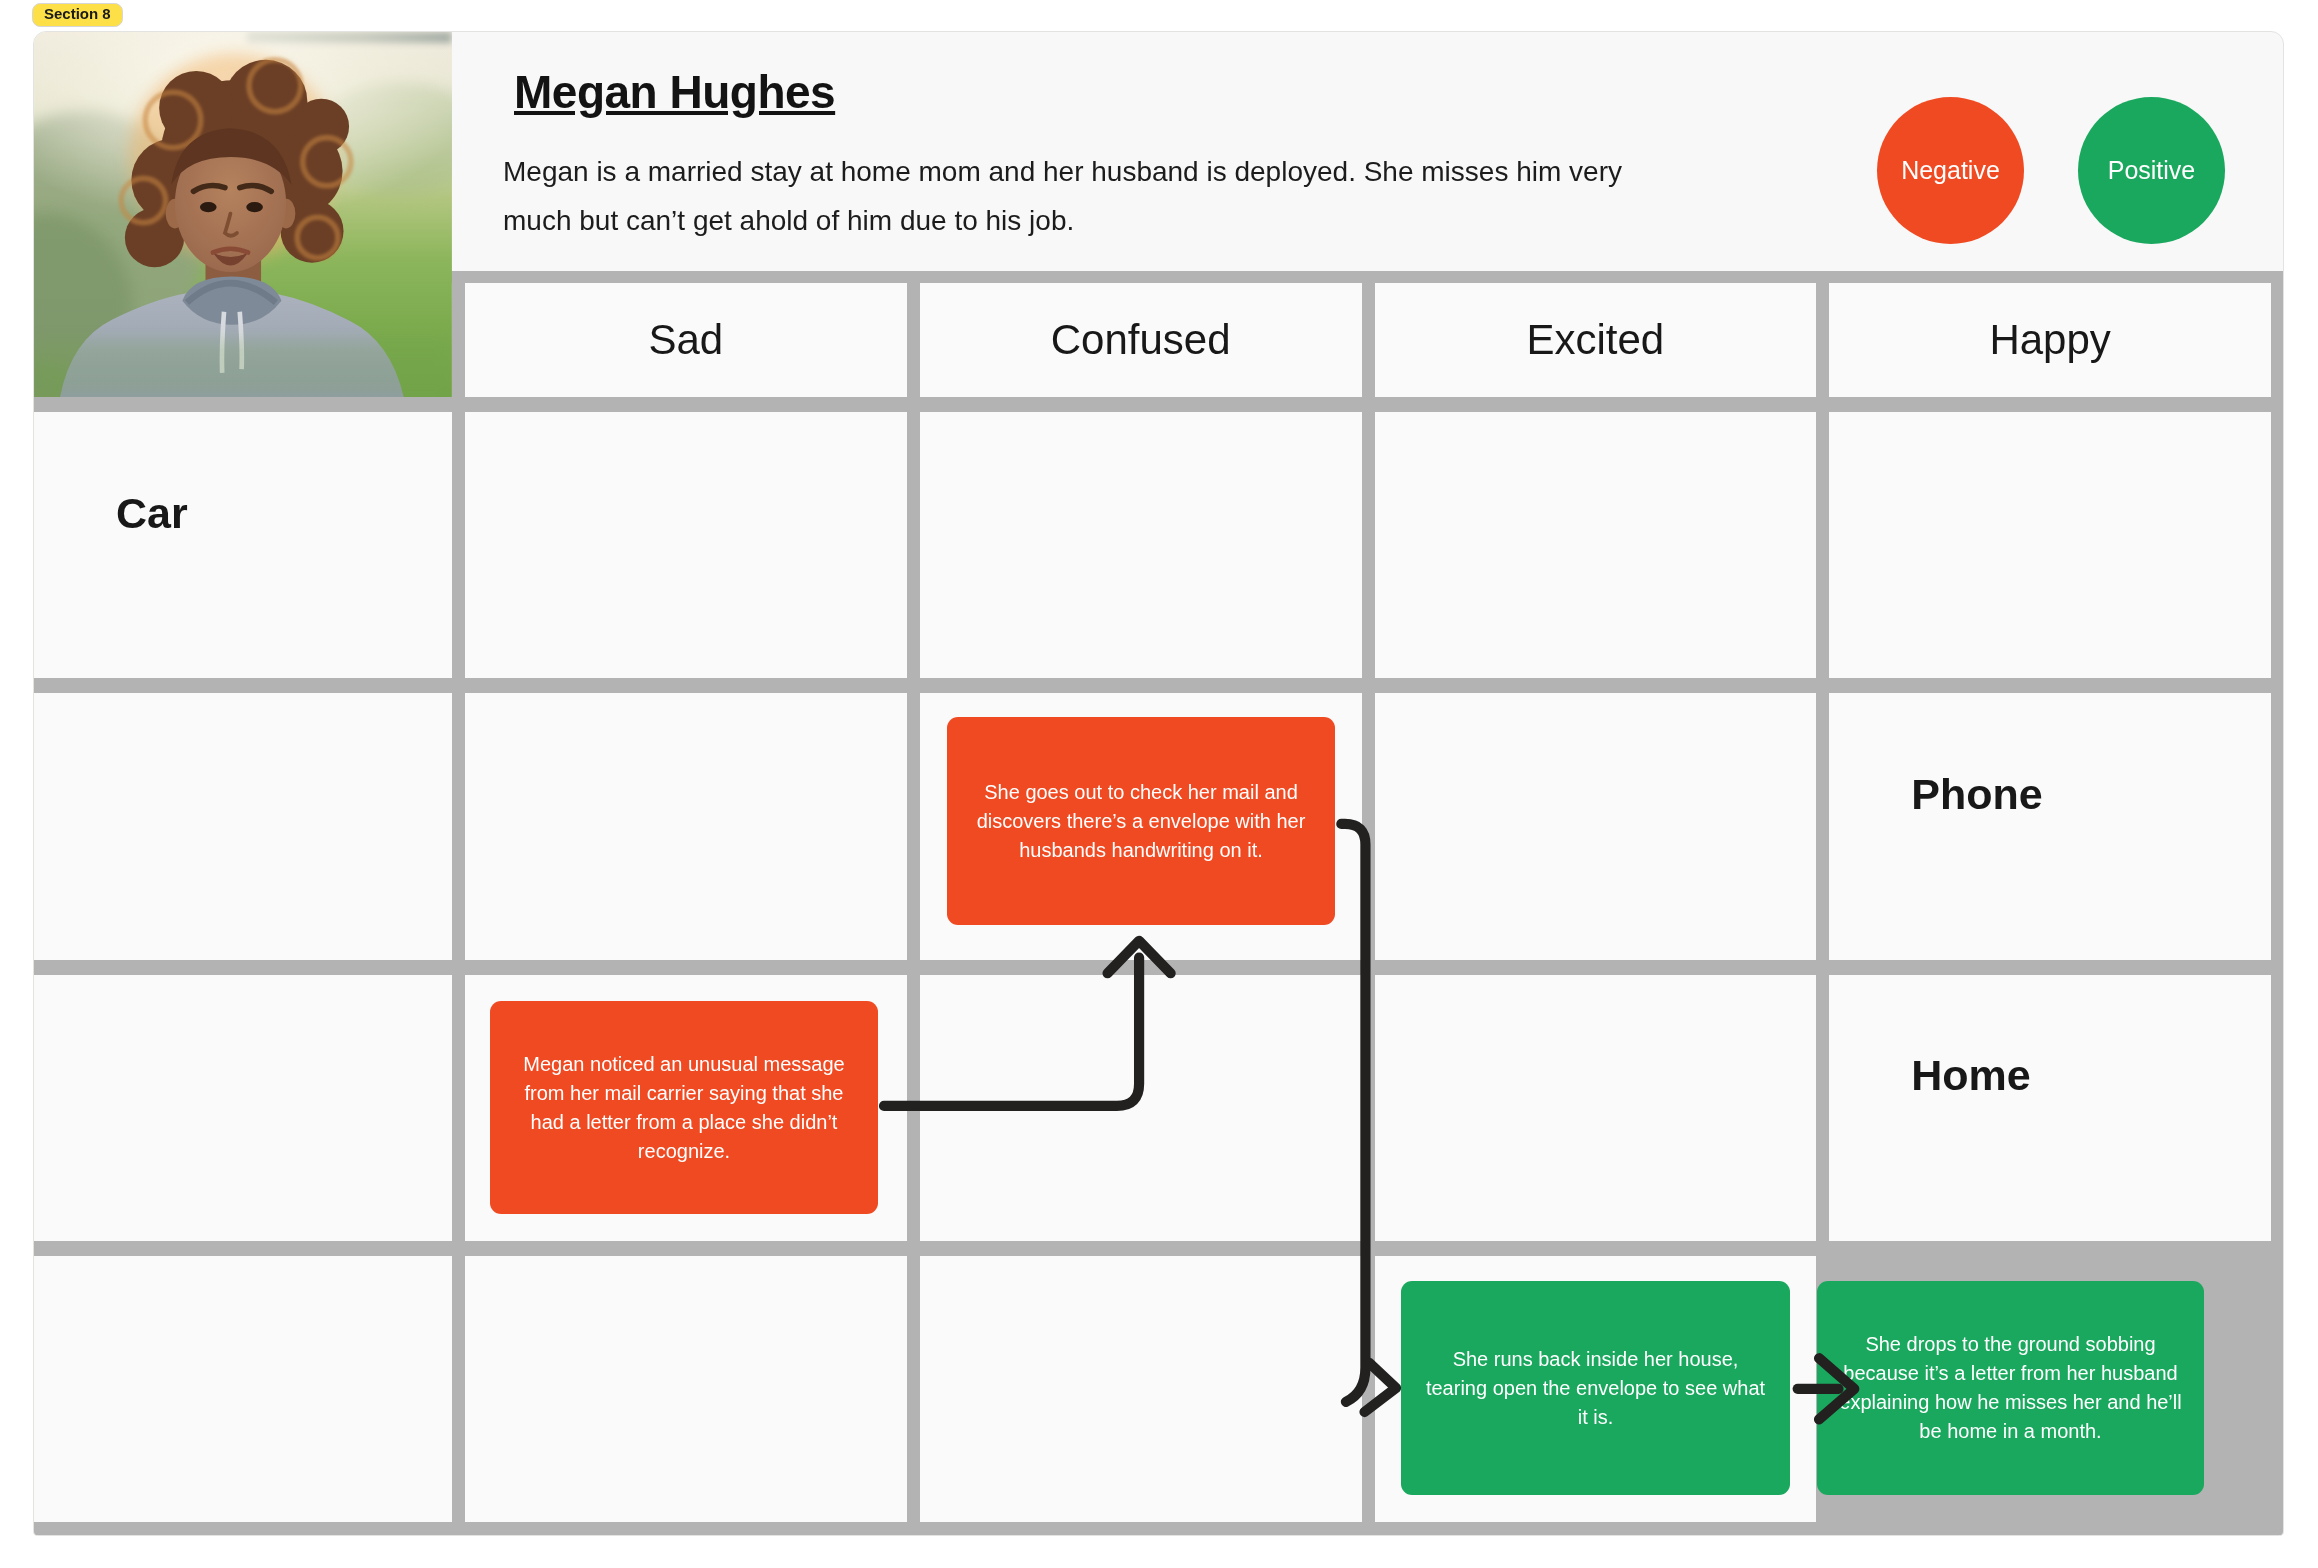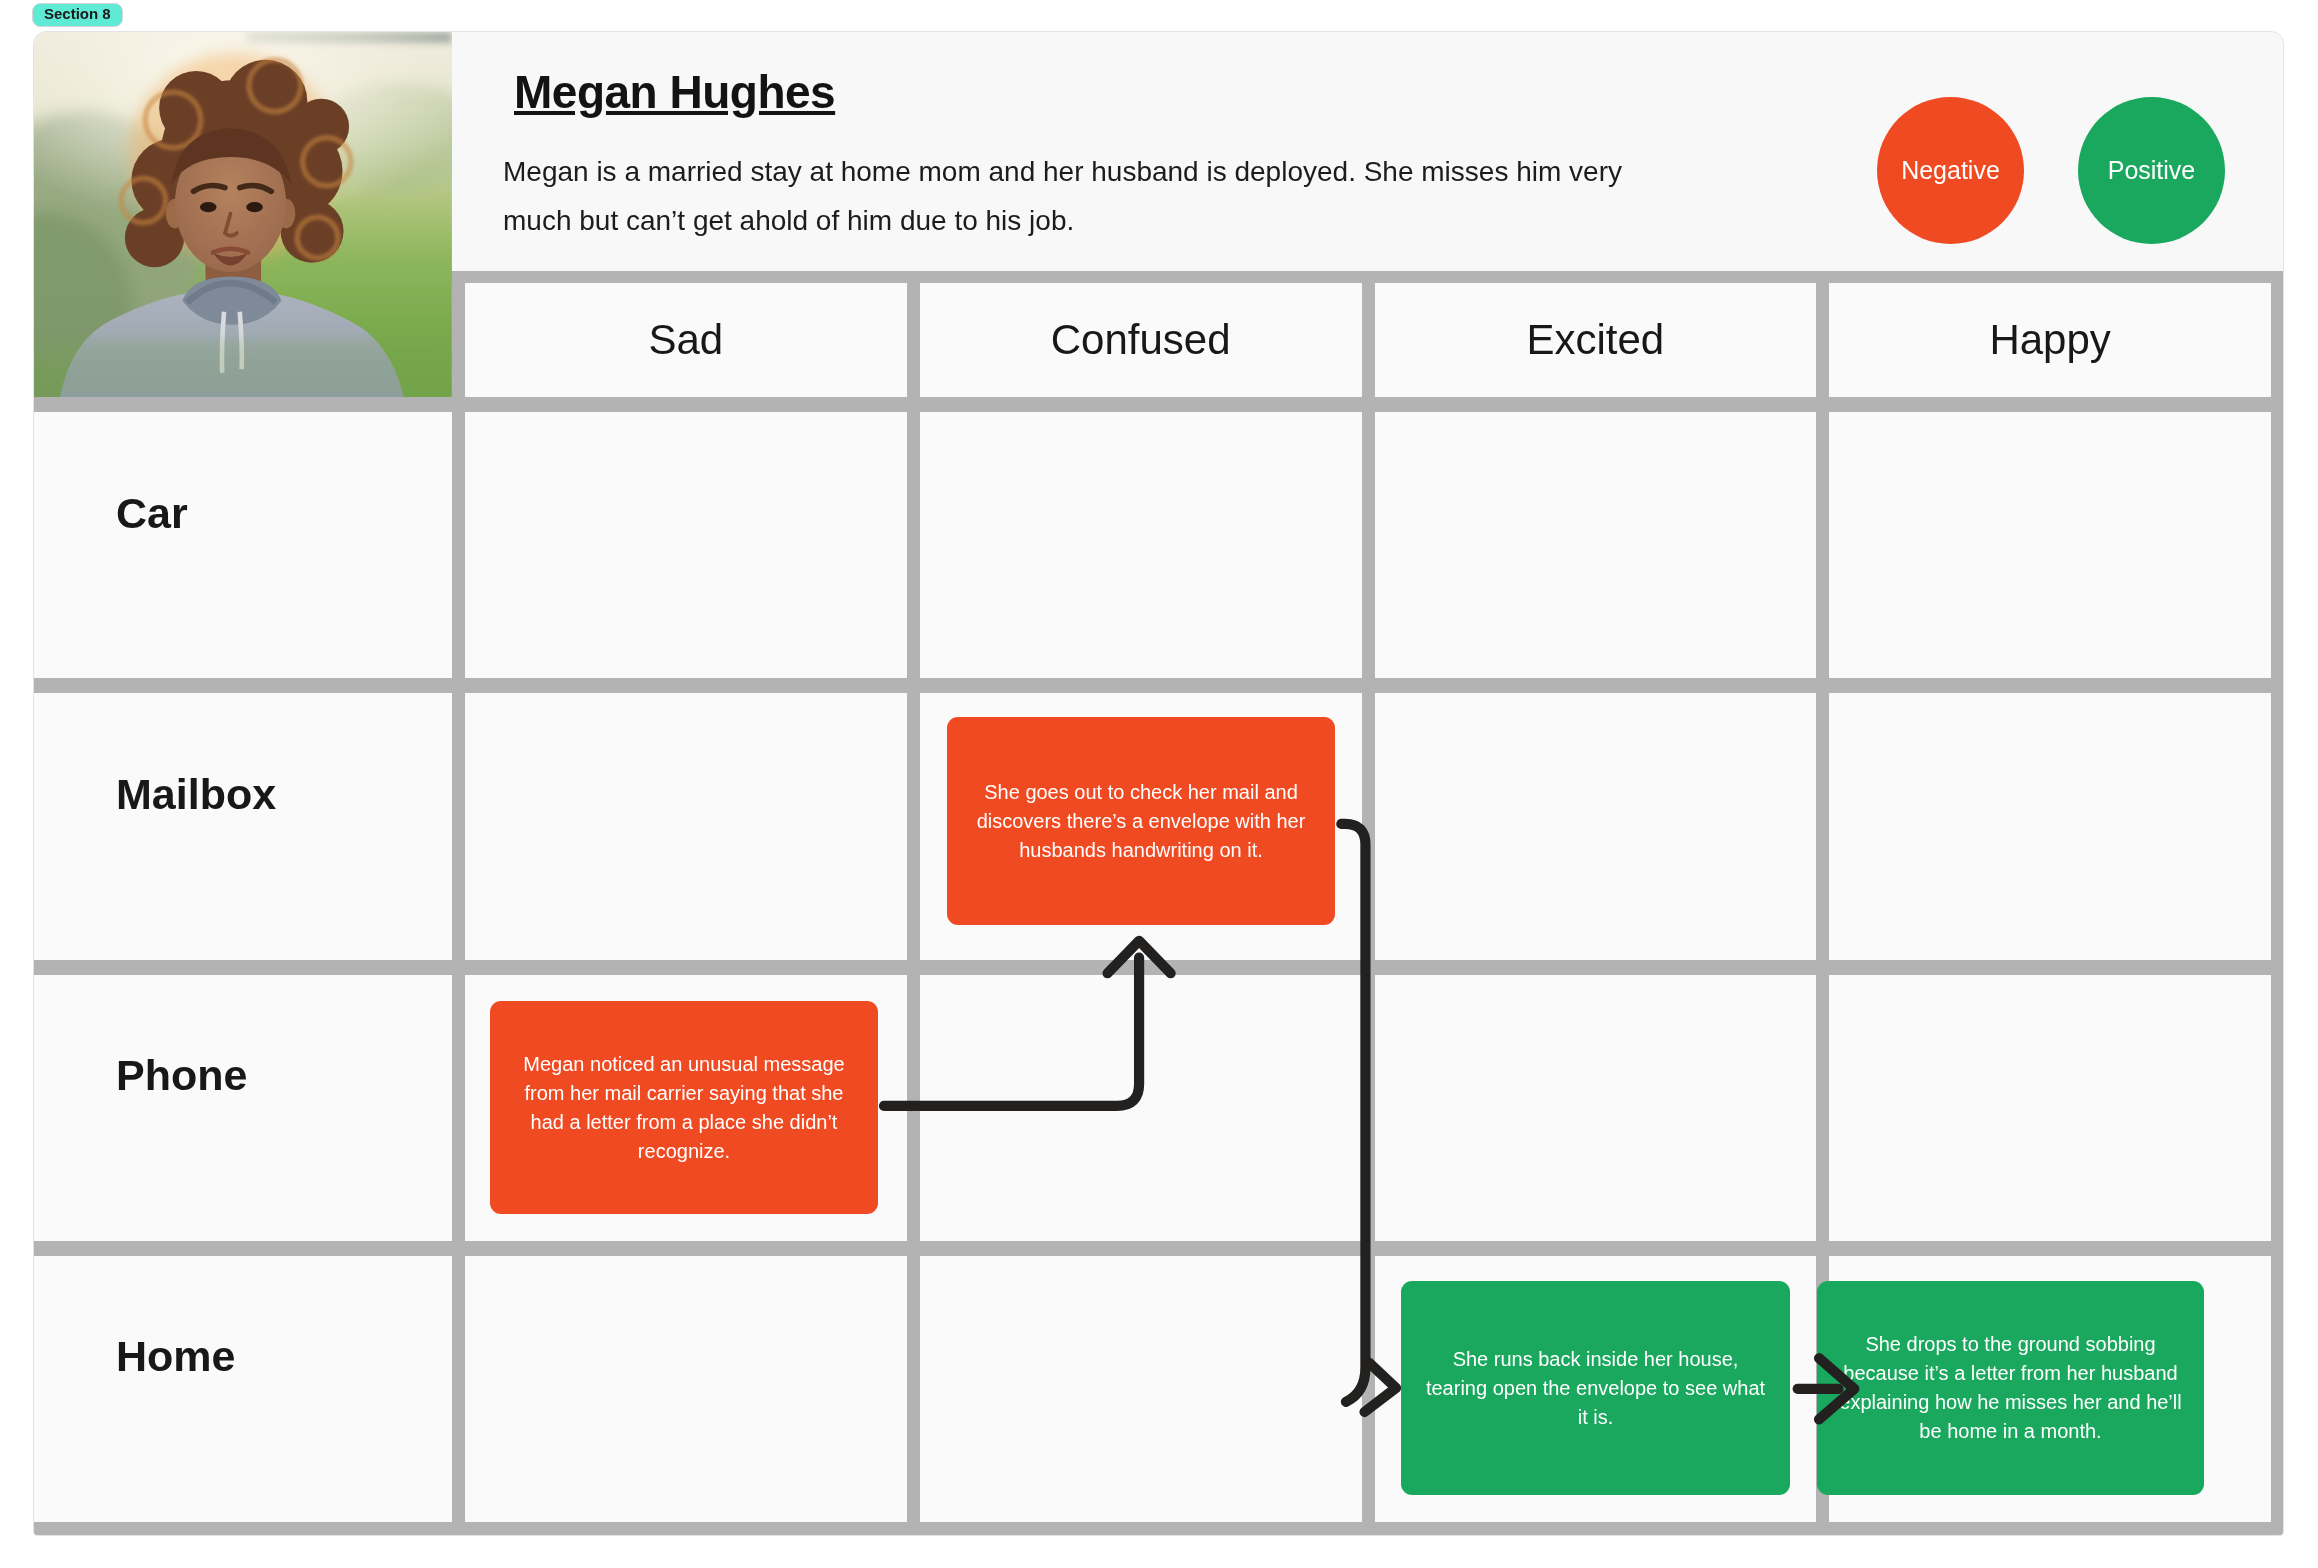--- a/index.html
+++ b/index.html
@@ -3,21 +3,21 @@
 <meta charset="utf-8">
 <style>
   html,body{margin:0;padding:0;background:#ffffff;}
   .stage{
     position:relative;width:2319px;height:1569px;background:#ffffff;overflow:hidden;
     font-family:"Liberation Sans", sans-serif;color:#1a1a1a;
   }
   
   .chip{
     position:absolute;left:32px;top:2.8px;z-index:6;
-    background:#5eead4;border:1.9px solid #d6d6d6;border-radius:8.3px;
+    background:#fde047;border:1.9px solid #d6d6d6;border-radius:8.3px;
     padding:0.9px 11px 2.8px 11px;font-size:15px;font-weight:600;color:#1a1a1a;line-height:18.6px;
   }
   
   .board{
     position:absolute;left:33px;top:31px;width:2251px;height:1505px;
     background:#f8f8f8;border:0.9px solid #e3e3e1;border-radius:13px 13px 4.6px 4.6px;
     overflow:hidden;box-sizing:border-box;
   }
   .persona-name{
     position:absolute;left:469px;top:23px;margin:11px;
@@ -96,23 +96,20 @@
       <div class="cell head">Happy</div>
 
       <div class="cell rowlabel">
           <span>Car</span>
         </div>
       <div class="cell"></div>
       <div class="cell"></div>
       <div class="cell"></div>
       <div class="cell"></div>
 
-      <div class="cell rowlabel">
-          <span>Mailbox</span>
-        </div>
       <div class="cell"></div>
       <div class="cell"></div>
       <div class="cell"></div>
       <div class="cell"></div>
 
       <div class="cell rowlabel">
           <span>Phone</span>
         </div>
       <div class="cell"></div>
       <div class="cell"></div>

